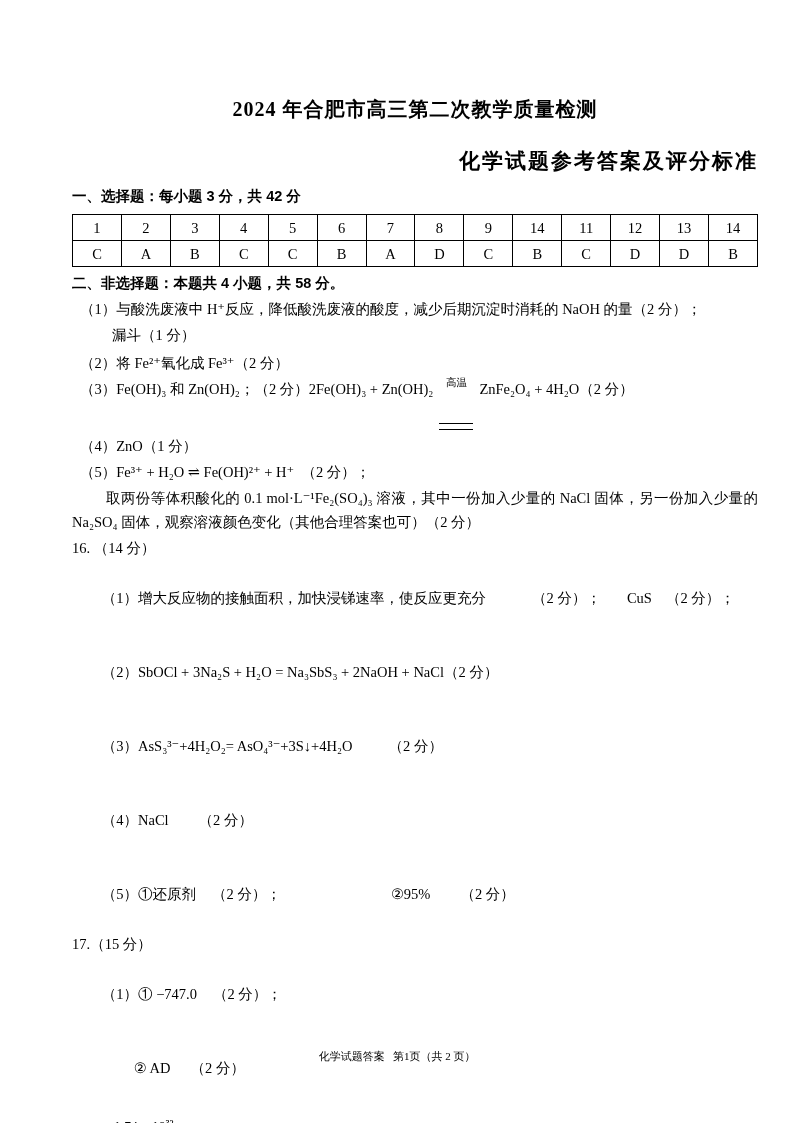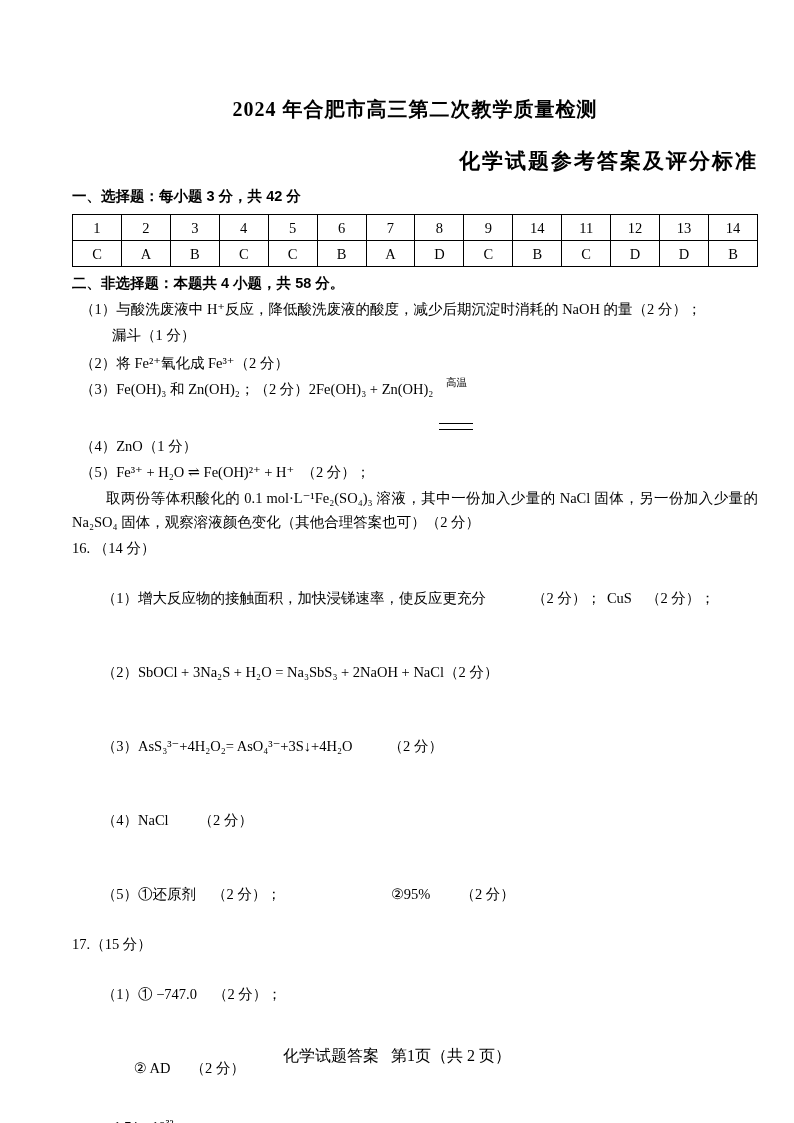--- a/index.html
+++ b/index.html
@@ -34,29 +34,29 @@
   .ind1 { padding-left:8px; }
   .ind2 { padding-left:40px; }
   .para { text-indent:34px; text-align:justify; }
   .qhead { padding-left:0; }
   .eqrow { display:flex; align-items:flex-start; min-height:32px; }
   .eqcond { display:inline-flex; flex-direction:column; align-items:center; margin:0 6px;gap:34px; }
   .eqcond .cond { font-size:10.5px; line-height:11px; }
   .eqcond .dline { width:34px; height:5px; border-top:1px solid #000; border-bottom:1px solid #000; margin-top:1px; }
   .frac { display:inline-flex; flex-direction:column; align-items:center; font-size:13.5px; line-height:17px; vertical-align:middle; }
   .frac .num { border-bottom:1px solid #000; padding:0 4px 1px 4px; }
-  .row17 { display:flex; align-items:center; min-height:40px; }.ml10{margin-left:6px}
+  .row17 { display:flex; align-items:center; min-height:40px; }.ml10{margin-left:26px}
   .ml14{margin-left:14px}.ml16{margin-left:16px}.ml20{margin-left:20px}
   .ml30{margin-left:30px}.ml36{margin-left:36px}.ml40{}
   .ml46{margin-left:46px}
   .ml110{margin-left:110px}
   .mt4{margin-top:4px}
   .footer {
     position:absolute; left:0; right:0; top:1044px; text-align:center;
-    font-size:16px; white-space:pre-wrap;
+    font-size:11px; white-space:pre-wrap;
   }
 </style>
 </head>
 <body>
 
 <div class="page">
 
   <div class="title">2024 年合肥市高三第二次教学质量检测</div>
   <div class="subtitle">化学试题参考答案及评分标准</div>
 
@@ -105,20 +105,21 @@
     <div class="line ind1">（1）与酸洗废液中 H⁺反应，降低酸洗废液的酸度，减少后期沉淀时消耗的 NaOH 的量（2 分）；</div>
     <div class="line ind2">漏斗（1 分）</div>
     <div class="line ind1 mt4">（2）将 Fe²⁺氧化成 Fe³⁺（2 分）</div>
     <div class="line ind1 eqrow">
       <span>（3）Fe(OH)₃ 和 Zn(OH)₂；（2 分）</span>
       <span class="ml40">2Fe(OH)₃ + Zn(OH)₂</span>
       <span class="eqcond">
         <span class="cond">高温</span>
         <span class="dline"></span>
       </span>
+      <span>ZnFe₂O₄ + 4H₂O（2 分）</span>
     </div>
     <div class="line ind1 mt4">（4）ZnO（1 分）</div>
     <div class="line ind1">（5）Fe³⁺ + H₂O ⇌ Fe(OH)²⁺ + H⁺  （2 分）；</div>
     <div class="line para">取两份等体积酸化的 0.1 mol·L⁻¹Fe₂(SO₄)₃ 溶液，其中一份加入少量的 NaCl 固体，另一份加入少量的 Na₂SO₄ 固体，观察溶液颜色变化（其他合理答案也可）（2 分）</div>
   </div>
 
   <div>
     <div class="line qhead">16. （14 分）</div>
     <div class="line ind1">
       <span>（1）增大反应物的接触面积，加快浸锑速率，使反应更充分</span><span class="ml46">（2 分）；</span><span class="ml10">CuS</span><span class="ml14">（2 分）；</span>

